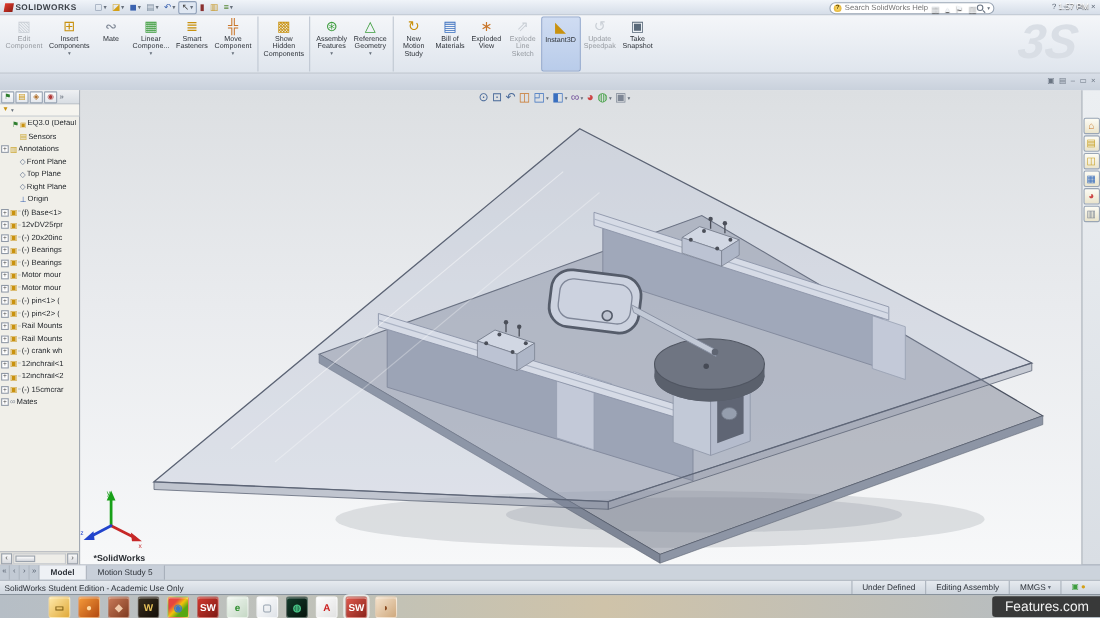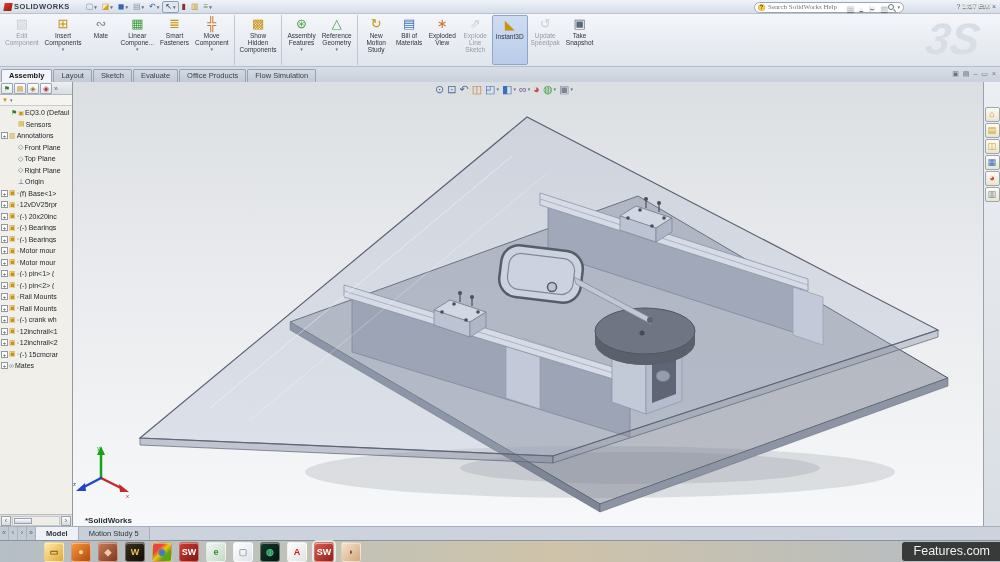--- a/index.html
+++ b/index.html
@@ -17,21 +17,21 @@
   .qbtn { display:flex; align-items:center; padding:0 2px; height:12px; border-radius:2px; }
   .qbtn.boxed { border:1px solid #8fa0b8; background:#dfe7f2; }
   .qglyph { font-size:8px; line-height:8px; }
   .qcaret { font-size:5px; color:#67707c; margin-left:1px; }
   .doc-title { position:absolute; left:0; right:0; text-align:center; font-size:8px; color:#2e333a; pointer-events:none; }
   .searchbox { position:absolute; right:96px; top:1.5px; width:150px; height:11px; background:#fff;
                border:1px solid #9aa6b5; border-radius:6px; display:flex; align-items:center; padding:0 3px; gap:3px; }
   .help-ball { width:7px; height:7px; border-radius:50%; background:radial-gradient(#ffe27a,#d8a018);
                color:#5c4300; font-size:5.5px; line-height:7px; text-align:center; font-weight:bold; }
   .searchbox input { flex:1; border:none; outline:none; font-size:7px; color:#555; background:transparent; min-width:0;
-                     font-family:Liberation Serif, serif; }
+                     font-family:Liberation Sans, sans-serif; }
   .mag { width:6px; height:6px; border:1.2px solid #6b7behind; border:1.2px solid #6b7685; border-radius:50%; position:relative; }
   .mag::after { content:""; position:absolute; width:3px; height:1.2px; background:#6b7685; transform:rotate(45deg); left:4px; top:5px; }
   .sb-caret { font-size:5px; color:#67707c; }
   .win-controls { position:absolute; right:2px; top:1px; display:flex; gap:3px; }
   .wbtn { font-size:7px; line-height:11px; color:#5a6472; padding:0 2px; }
 
   
   .ribbon { height:53px; background:linear-gradient(#f4f6f9,#dfe5ed); border-bottom:1px solid #b5bdc9; position:relative;
             display:flex; align-items:stretch; padding:1px 2px; }
   .ribbon-buttons { display:flex; align-items:stretch; }
@@ -283,29 +283,20 @@
           <span class="ric" style="color: rgb(90, 106, 122);">▣</span>
           <span class="rlbl">Take
 Snapshot</span>
 
         </div>
       </div>
     <div class="ds-logo">3S</div>
   </div>
 
   <div class="tabrow">
-    <div class="ctabs">
-
-    <div class="ctab active">Assembly</div>
-        <div class="ctab">Layout</div>
-        <div class="ctab">Sketch</div>
-        <div class="ctab">Evaluate</div>
-        <div class="ctab">Office Products</div>
-        <div class="ctab">Flow Simulation</div>
-      </div>
     <div class="doc-win-controls">
 
     <span class="dwc">▣</span>
         <span class="dwc">▤</span>
         <span class="dwc">–</span>
         <span class="dwc">▭</span>
         <span class="dwc">×</span>
       </div>
   </div>
 
@@ -641,20 +632,34 @@
         <span class="dt-btn">›</span>
         <span class="dt-btn">»</span>
       </div>
     <div style="display:flex">
 
     <div class="dtab active">Model</div>
         <div class="dtab">Motion Study 5</div>
       </div>
   </div>
 
+  <div class="statusbar">
+    <span class="sb-left">SolidWorks Student Edition - Academic Use Only</span>
+    <span class="sb-item">Under Defined</span>
+    <span class="sb-item">Editing Assembly</span>
+    <span class="sb-item">
+      <span>MMGS</span>
+      <b style="font-size:5px;color:#67707c">▾</b>
+    </span>
+    <span class="sb-item">
+
+    <i class="sb-ic" style="font-style: normal; color: rgb(63, 158, 63);">▣</i>
+        <i class="sb-ic" style="font-style: normal; color: rgb(212, 160, 23);">●</i>
+      </span>
+  </div>
 
   <div class="taskbar">
 
   <div class="tico" style="background: linear-gradient(135deg, rgb(255, 233, 168), rgb(224, 169, 58));">
         <span style="color: rgb(122, 90, 16);">▭</span>
       </div>
       <div class="tico" style="background: linear-gradient(135deg, rgb(245, 154, 58), rgb(179, 74, 16));">
         <span style="color: rgb(255, 217, 160);">●</span>
       </div>
       <div class="tico" style="background: linear-gradient(135deg, rgb(201, 122, 88), rgb(126, 58, 32));">

